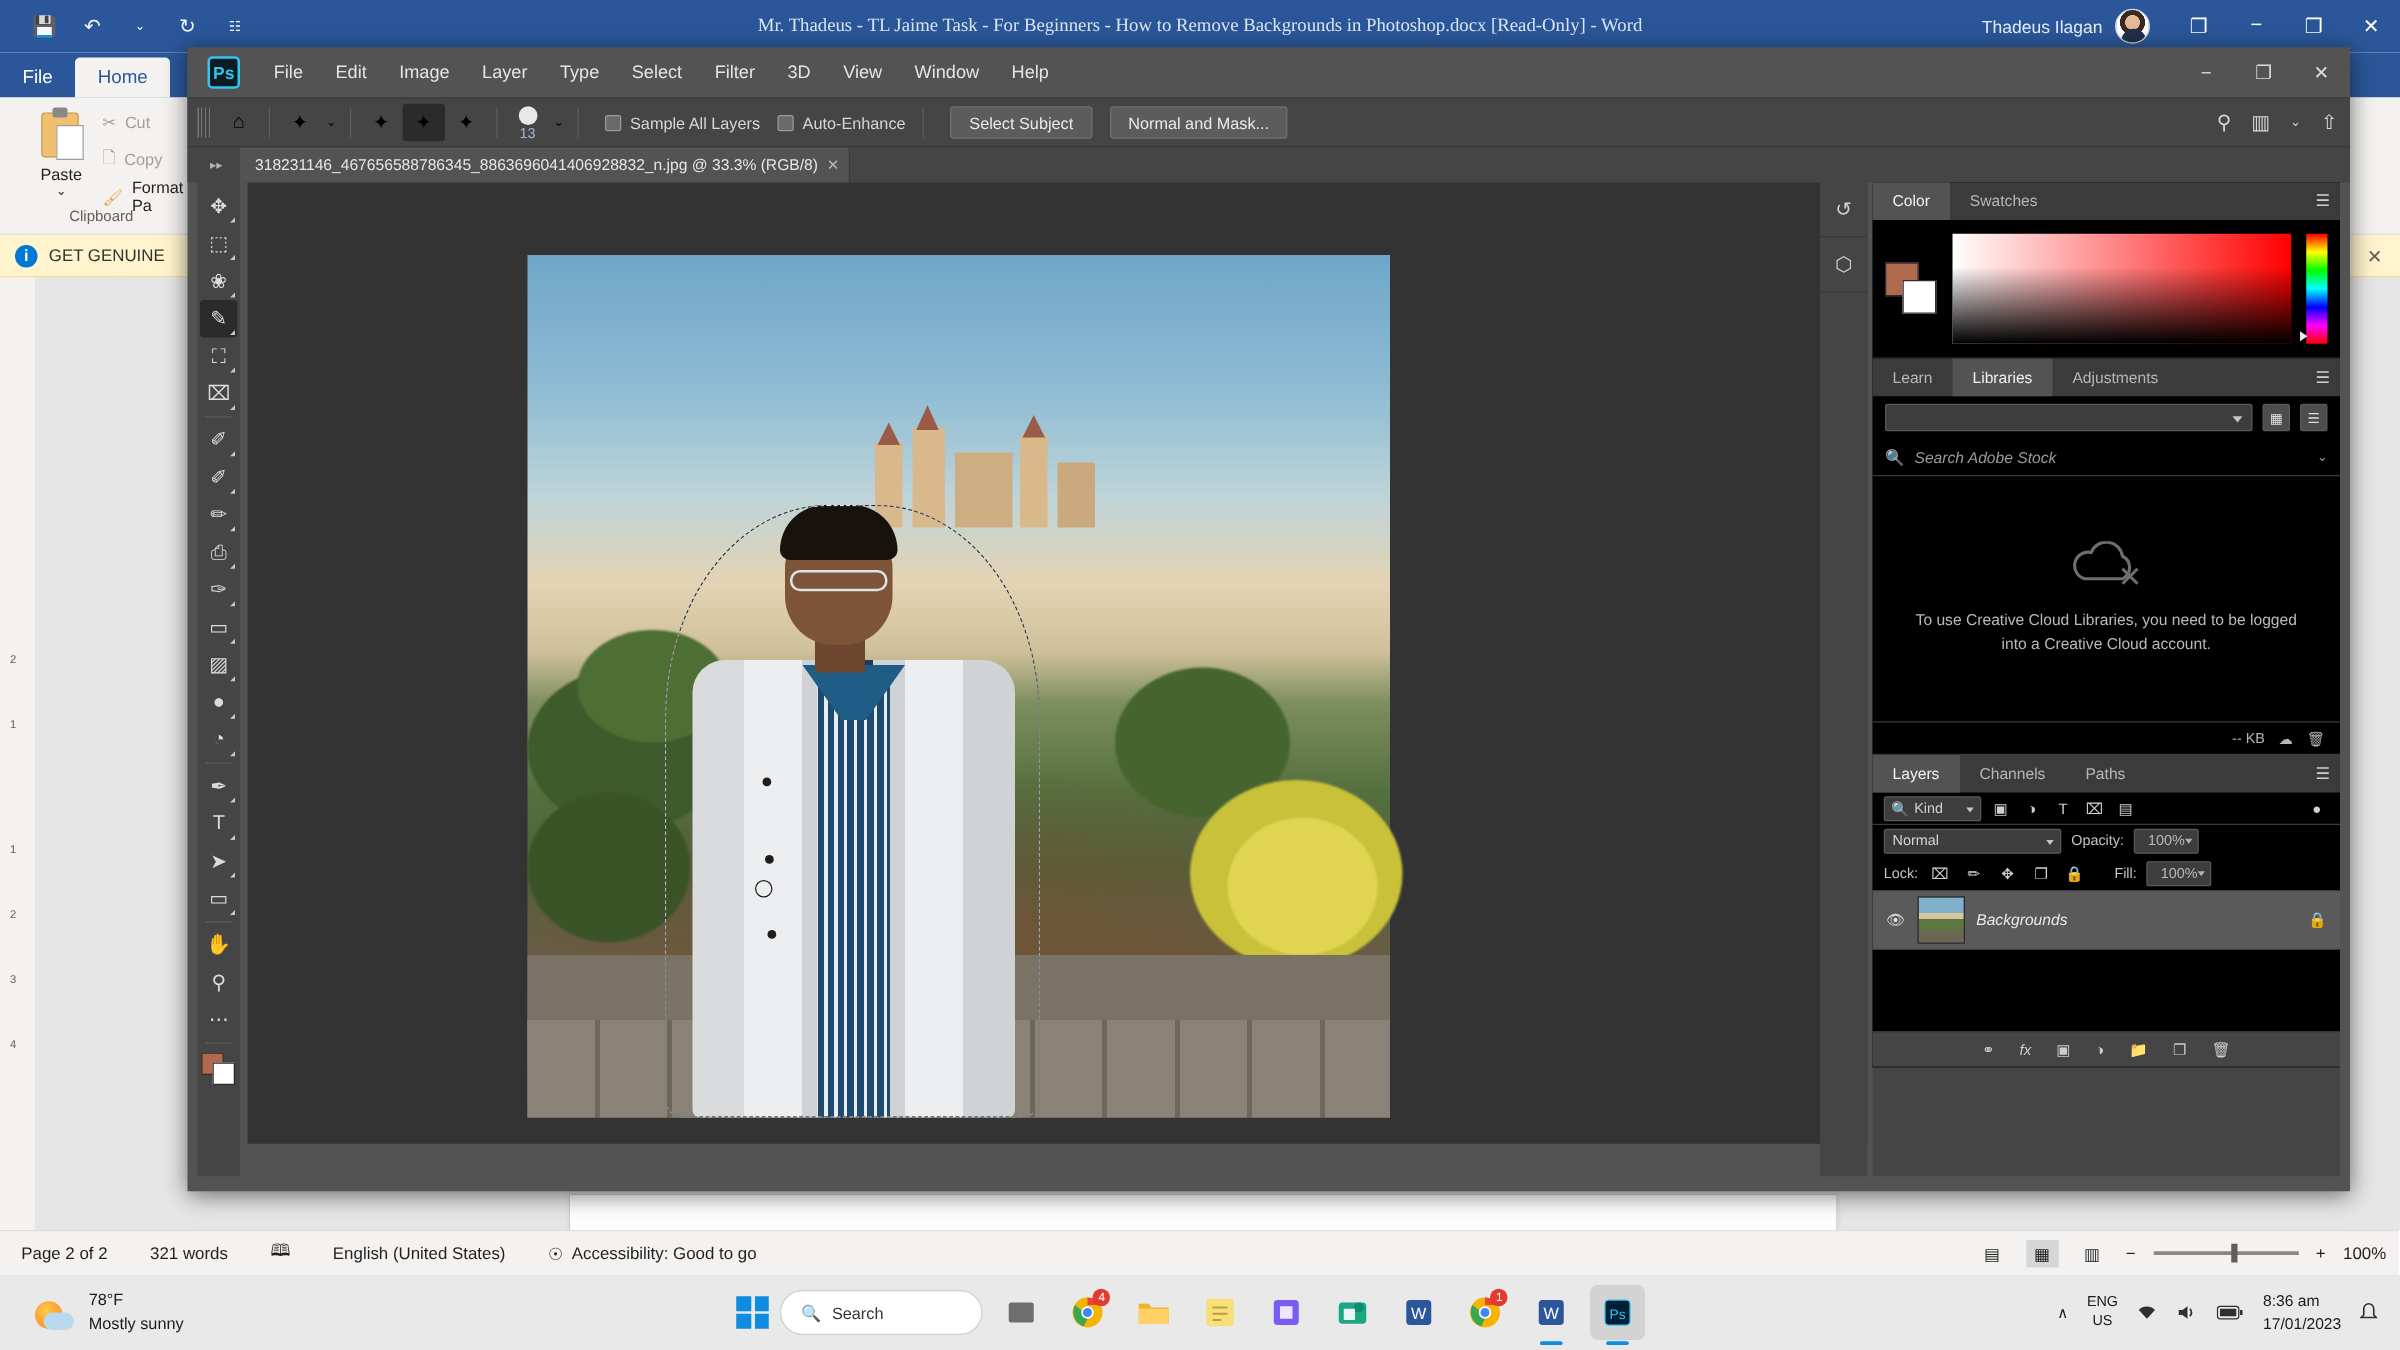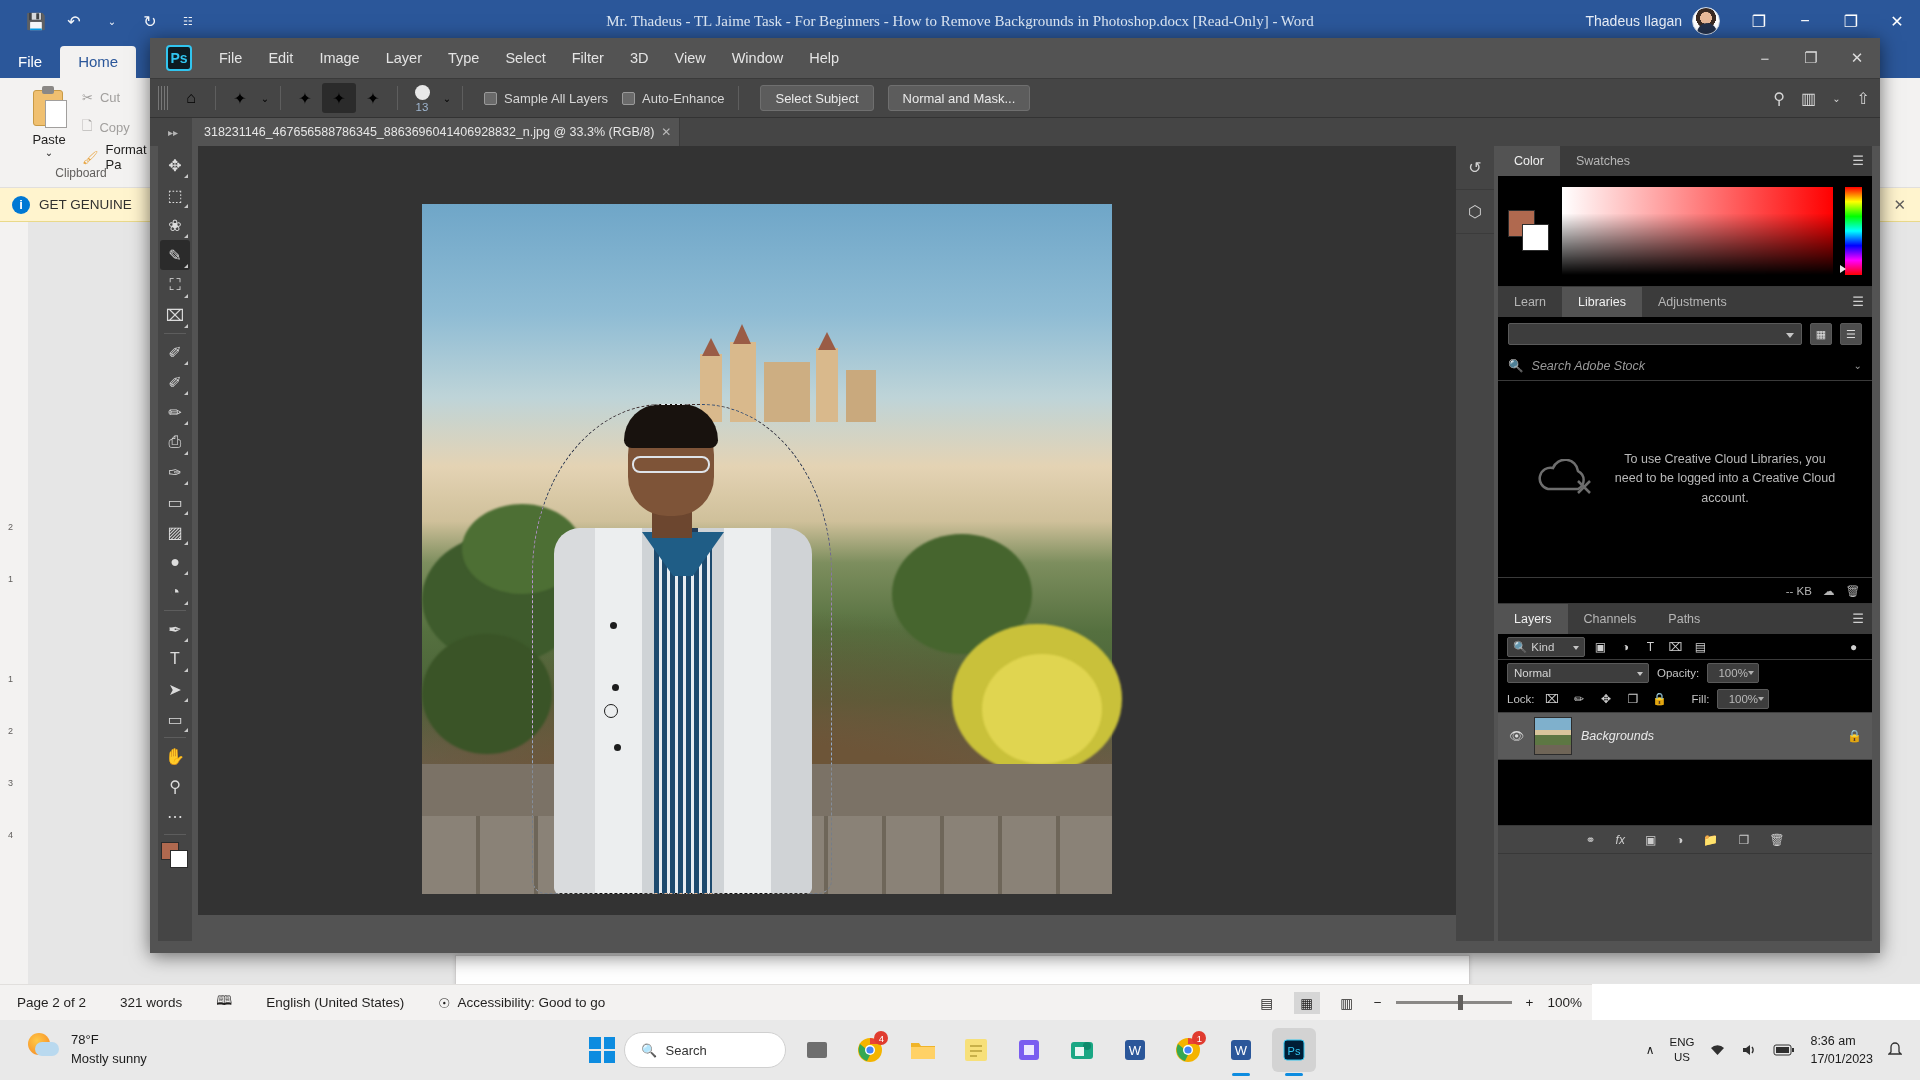--- a/index.html
+++ b/index.html
@@ -69,21 +69,21 @@
   #genuine-close { position:absolute; right:14px; top:8px; color:#605e5c; font-size:15px; cursor:pointer; }
   #word-leftruler { position:absolute; left:0; top:222px; width:28px; bottom:96px;
     background:#f3f2f1; font-size:9px; color:#605e5c; }
   .rk { position:absolute; left:8px; }
   #word-page {
     position:absolute; left:455px; top:955px; width:1015px; height:40px;
     background:#fff; border:1px solid #d0cece; box-shadow:0 0 4px rgba(0,0,0,.12);
   }
   #word-canvas { position:absolute; left:28px; top:222px; right:0; bottom:96px; background:#e6e6e6; }
   #word-status {
-    position:absolute; left:0; bottom:60px; width:1592px; height:36px; background:#f3f2f1;
+    position:absolute; left:0; bottom:60px; width:1919px; height:36px; background:#f3f2f1;
     border-top:1px solid #e1dfdd; display:flex; align-items:center; font-size:13.5px; color:#201f1e;
   }
   .st { padding:0 17px; white-space:nowrap; display:flex; align-items:center; gap:7px; cursor:pointer; }
   #word-status-right { position:absolute; right:10px; display:flex; align-items:center; gap:14px; }
   .viewbtn { width:26px; height:22px; display:flex; align-items:center; justify-content:center; cursor:pointer; }
   .zoomslider { width:116px; height:3px; background:#8a8886; position:relative; }
   .zoomknob { position:absolute; left:62px; top:-6px; width:5px; height:15px; background:#605e5c; }
 
   
   #ps-window {
@@ -223,21 +223,21 @@
     border-top:4px solid transparent;border-bottom:4px solid transparent;border-left:6px solid #e8e8e8; }
   .libbar { height:34px; display:flex; align-items:center; gap:8px; padding:0 10px; }
   .libselect { flex:1; height:22px; background:#3d3d3d; border:1px solid #5a5a5a; border-radius:2px;
     position:relative; cursor:pointer; }
   .libselect::after{content:"";position:absolute;right:7px;top:9px;width:0;height:0;
     border-left:4px solid transparent;border-right:4px solid transparent;border-top:5px solid #c5c5c5;}
   .viewtog { width:22px;height:22px;border:1px solid #5a5a5a;background:#4d4d4d;border-radius:2px;
     display:flex;align-items:center;justify-content:center;color:#ddd;font-size:11px;cursor:pointer;}
   .libsearch { height:30px; display:flex; align-items:center; gap:8px; padding:0 10px;
     border-bottom:1px solid #3a3a3a; color:#9a9a9a; font-size:12.5px; font-style:italic; cursor:text; }
-  .libempty { height:196px; display:flex; flex-direction:row; align-items:center;
+  .libempty { height:196px; display:flex; flex-direction:column; align-items:center;
     justify-content:center; gap:14px; padding:0 34px; text-align:center;
     color:#b9b9b9; font-size:12.5px; line-height:1.55; }
   .ccicon { width:66px; height:40px; position:relative; opacity:.55; }
   .libfoot { height:26px; display:flex; align-items:center; justify-content:flex-end; gap:11px;
     padding-right:12px; color:#b4b4b4; font-size:11.5px; border-top:1px solid #3a3a3a; }
   .lyrfilter { height:26px; display:flex; align-items:center; gap:6px; padding:0 9px;
     border-bottom:1px solid #3a3a3a; }
   .kindsel { width:78px; height:20px; background:#3d3d3d; border:1px solid #5a5a5a; border-radius:2px;
     color:#cfcfcf; font-size:11.5px; display:flex; align-items:center; gap:4px; padding-left:5px;
     position:relative; cursor:pointer; }
@@ -268,21 +268,21 @@
 
   #ps-statusbar { position:absolute; left:48px; right:386px; bottom:12px; height:24px;
     background:#454545; display:flex; align-items:center; gap:0; color:#cacaca; font-size:11.5px; }
   .sb-zoom { width:74px; padding-left:9px; cursor:text; }
   .sb-doc { padding-left:18px; }
   .sb-arrow { margin-left:26px; color:#b5b5b5; cursor:pointer; }
 
   
   #taskbar { position:absolute; left:0; bottom:0; width:1920px; height:60px; background:#e9e9e9;
              display:flex; align-items:center; }
-  #tb-weather { display:flex; align-items:flex-start; gap:11px; padding-left:28px; width:260px; }
+  #tb-weather { display:flex; align-items:flex-end; gap:11px; padding-left:28px; width:260px; }
   .wicon { width:32px; height:30px; position:relative; }
   .wicon .sun { position:absolute; left:0; top:2px; width:22px; height:22px; border-radius:50%;
     background:radial-gradient(circle at 40% 35%,#ffc947,#f58220); }
   .wicon .cloud { position:absolute; left:7px; top:11px; width:24px; height:14px;
     background:#b9d9ef; border-radius:11px; }
   .wtext { font-size:13px; color:#1b1b1b; line-height:1.45; }
   #tb-center { flex:1; display:flex; align-items:center; justify-content:center; gap:9px; }
   .winlogo { width:26px; height:26px;
     display:grid; grid-template-columns:1fr 1fr; grid-template-rows:1fr 1fr; gap:2.5px; cursor:pointer; }
   .winlogo i { background:#0d8ce0; display:block; }

